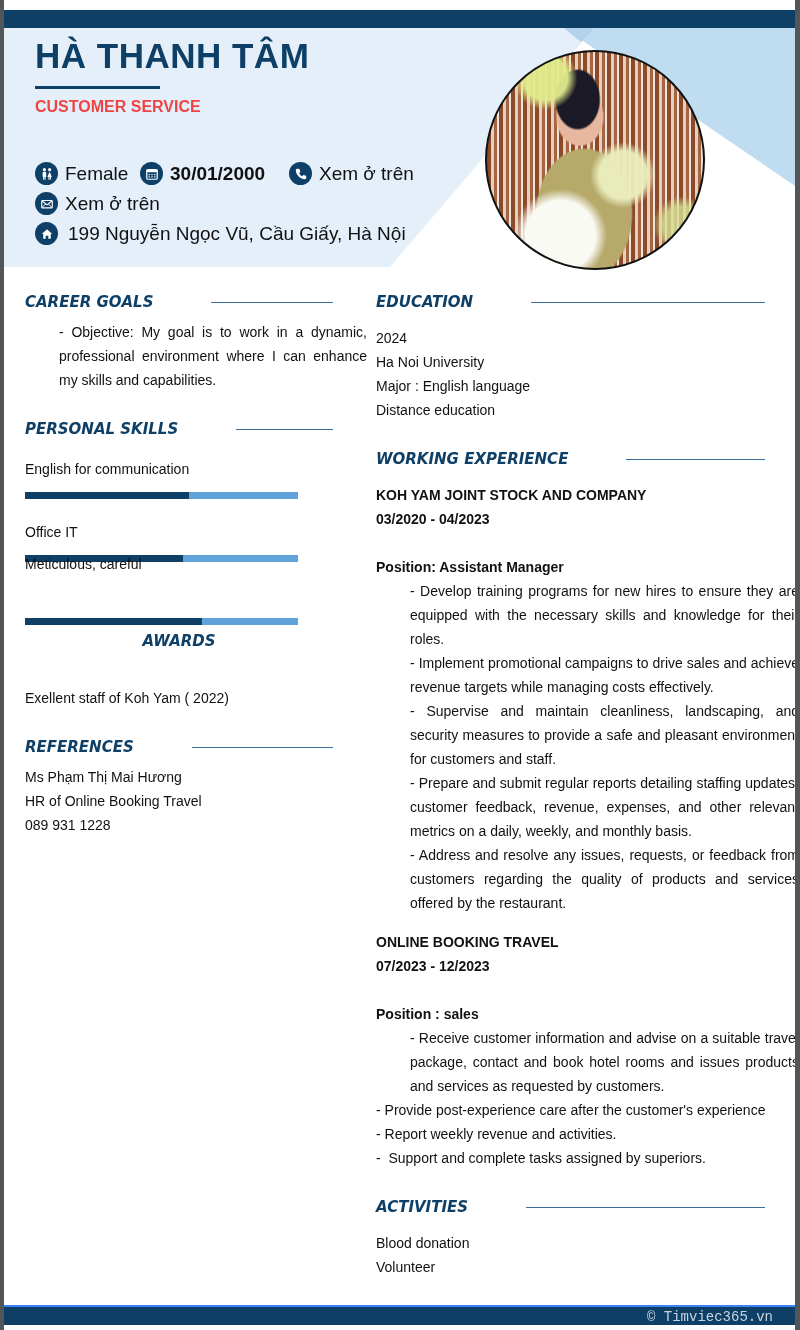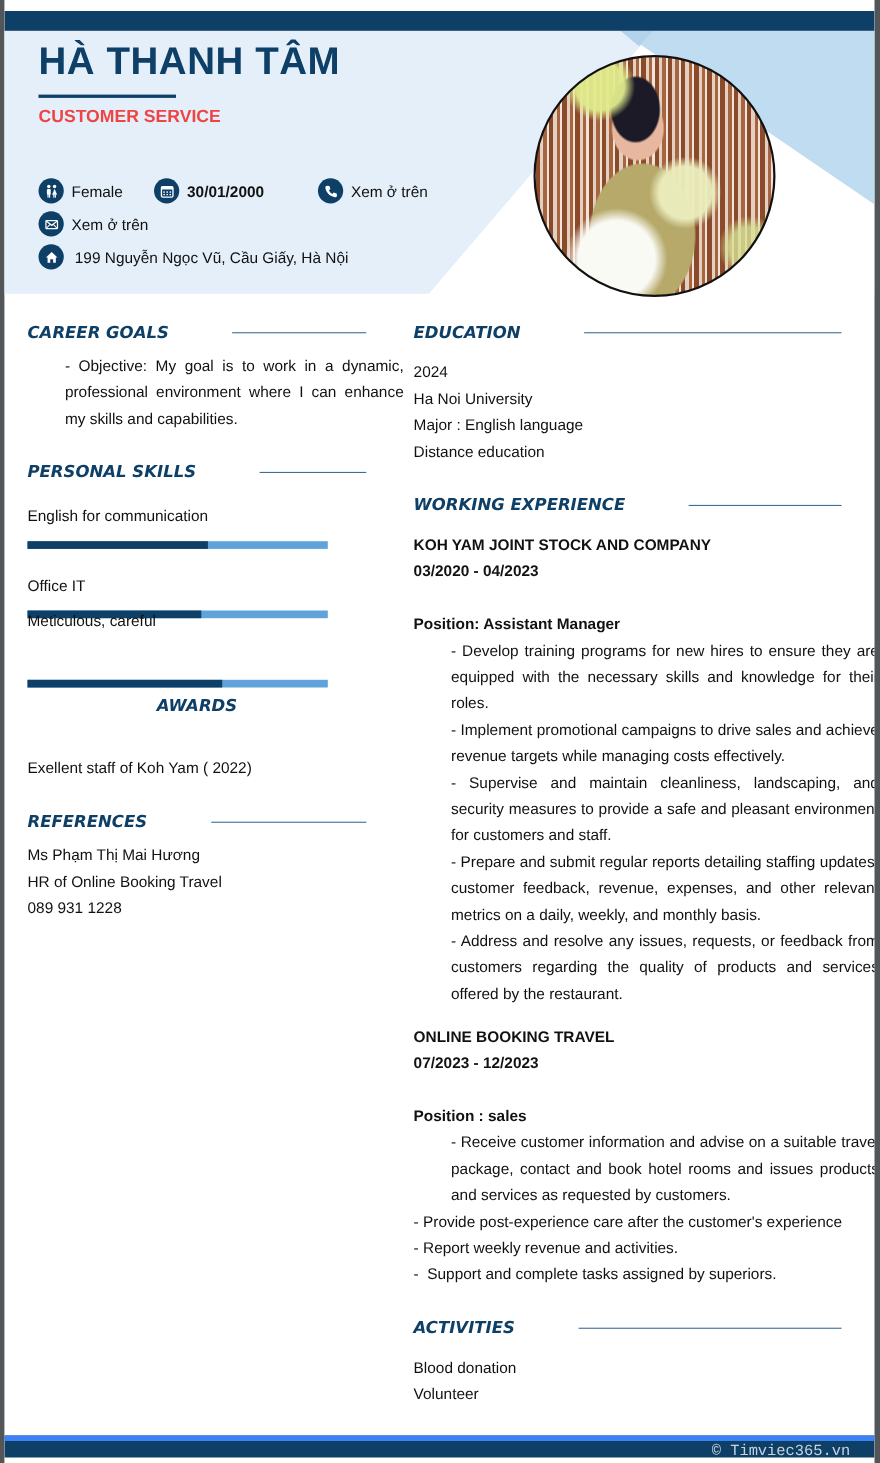--- a/index.html
+++ b/index.html
@@ -10,21 +10,21 @@
     background: #ffffff; overflow: hidden;
   }
   .top-bar { position: absolute; left: 0; top: 10px; width: 100%; height: 18px; background: #0e3f66; }
   .bg-shapes { position: absolute; left: 0; top: 28px; width: 791px; height: 240px; }
   .name {
     position: absolute; left: 31px; top: 36px; font-size: 35px; font-weight: bold;
     color: #0e3f66; letter-spacing: 0.5px;
   }
   .name-rule { position: absolute; left: 31px; top: 86px; width: 125px; height: 3px; background: #0e3f66; }
   .job-title { position: absolute; left: 31px; top: 98px; font-size: 16px; font-weight: bold; color: #ef4444; }
-  .contact { position: absolute; display: flex; align-items: center; font-size: 14px; color: #111; }
+  .contact { position: absolute; display: flex; align-items: center; font-size: 19px; color: #111; }
   .icon-circle {
     width: 23px; height: 23px; border-radius: 50%; background: #0e3f66;
     display: inline-flex; align-items: center; justify-content: center; margin-right: 7px; flex: none;
   }
   .icon-circle svg { width: 14px; height: 14px; fill: #ffffff; }
   .avatar {
     position: absolute; left: 481px; top: 50px; width: 220px; height: 220px; border-radius: 50%;
     border: 2px solid #111; overflow: hidden;
     background:
       radial-gradient(circle at 27% 12%, rgba(225,235,140,0.95) 0 9%, transparent 13%),
@@ -42,21 +42,21 @@
     color: #0e3f66; text-transform: uppercase; letter-spacing: 0px; font-style: italic; gap: 48px;
   }
   .section-title .rule { height: 1px; background: #3d6e99; margin-left: 10px; flex: 1; }
   .text { position: absolute; font-size: 14px; line-height: 24px; color: #111; }
   .justify { text-align: justify; margin-left: 34px; }
   .bold { font-weight: bold; }
   .skill-bar { position: absolute; left: 21px; width: 273px; height: 7px; background: #5fa3da; }
   .skill-fill { height: 100%; background: #0e3f66; }
   .footer-bar {
     position: absolute; left: 0; top: 1305px; width: 100%; height: 20px; background: #0e3f66;
-    border-top: 5px solid #3b82f6;
+    border-top: 2px solid #3b82f6;
   }
   .footer-text {
     position: absolute; right: 22px; top: 1; font-family: "Liberation Mono", monospace;
     font-size: 14px; color: #c9d3dd; line-height: 20px;
   }
 </style>
 </head>
 <body>
 
 <div class="page">

